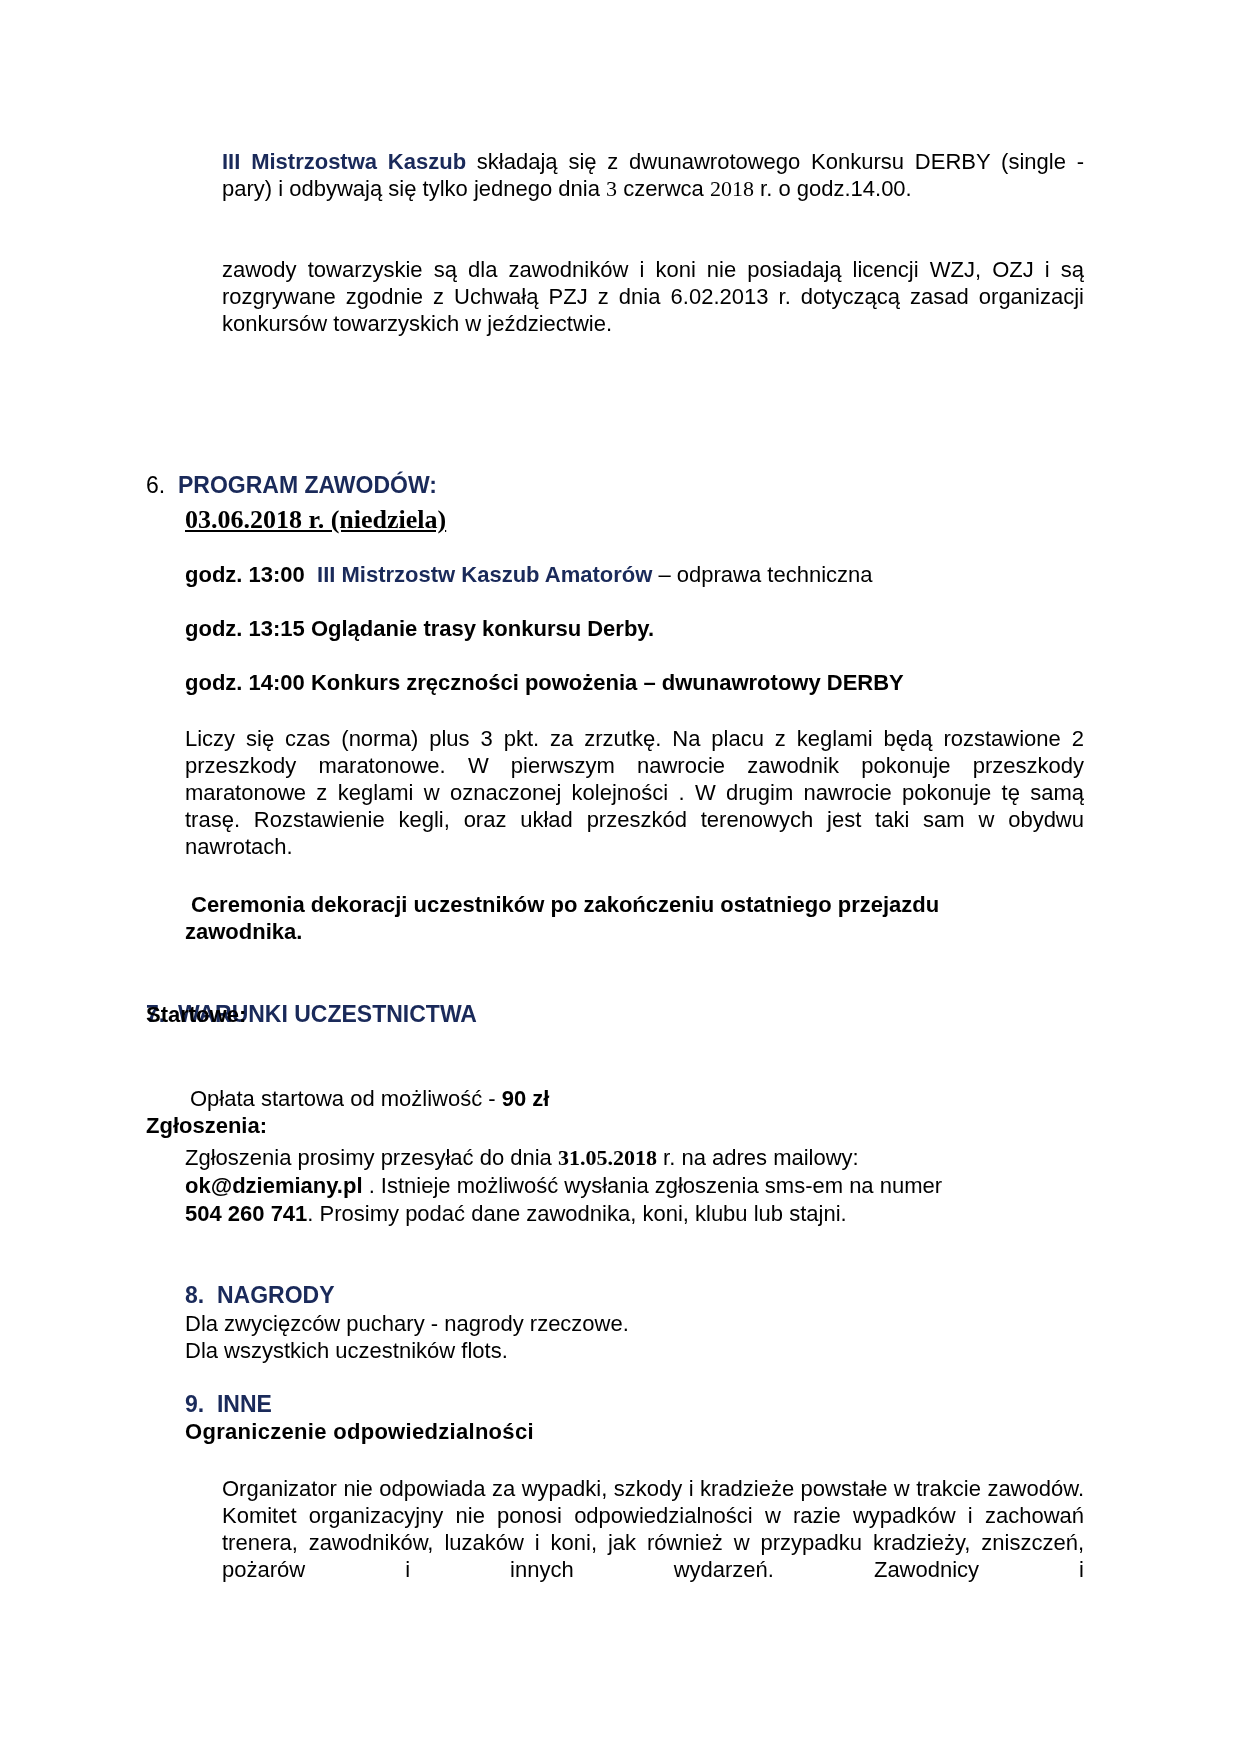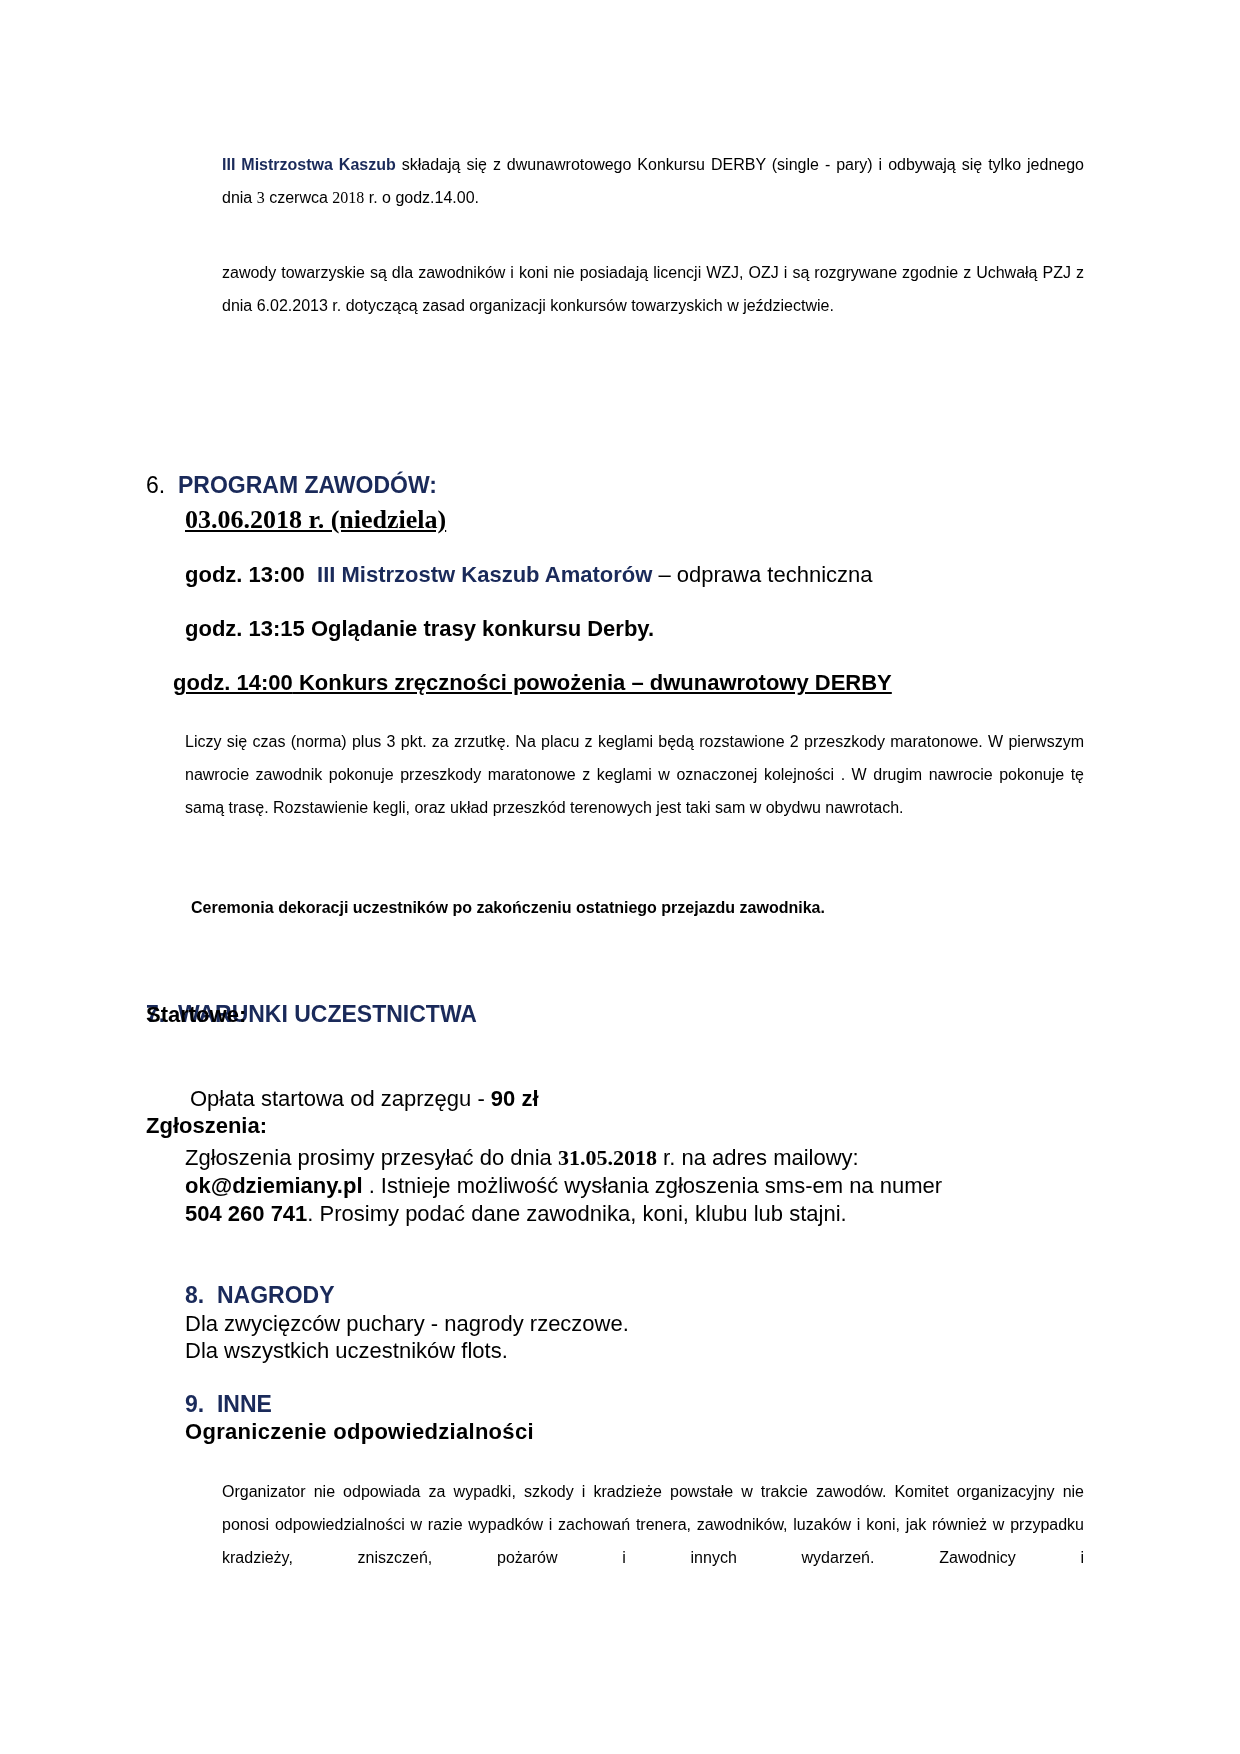--- a/index.html
+++ b/index.html
@@ -1,19 +1,19 @@
 <!DOCTYPE html>
 <html><head>
   <meta charset="utf-8">
   <style>
     html, body { margin: 0; padding: 0; background: #ffffff; }
     body { width: 1240px; height: 1754px; position: relative; overflow: hidden;
            font-family: "Liberation Sans", sans-serif; color: #000; }
     .abs { position: absolute; }
-    .p { font-size: 16px; line-height: 33px; text-align: justify; text-align-last: left; }
+    .p { font-size: 22px; line-height: 27px; text-align: justify; text-align-last: left; }
     .heading { color: #1a2a5a; font-weight: bold; font-size: 23px; }
     .num { color: #000; font-weight: normal; }
     .serif { font-family: "Liberation Serif", serif; }
     .bold { font-weight: bold; }
     .navy { color: #1a2a5a; }
     .under { text-decoration: underline; }
     .line { font-size: 22px; line-height: 27px; white-space: nowrap; }
   </style>
 </head>
 <body>
@@ -28,34 +28,34 @@
   <span class="num">6.</span>&nbsp; <span>PROGRAM ZAWODÓW:</span>
 </div>
 <div class="abs serif bold under" style="left:185px; top:505px; font-size:26px;">03.06.2018 r. (niedziela)</div>
 
 <div class="abs line bold" style="left:185px; top:561px;">
   <span>godz. 13:00</span>&nbsp; <span class="navy">III Mistrzostw Kaszub Amatorów</span><span style="font-weight:normal"> – odprawa techniczna</span>
 </div>
 <div class="abs line bold" style="left:185px; top:615px;">
   <span>godz. 13:15</span><span> Oglądanie trasy konkursu Derby.</span>
 </div>
-<div class="abs line bold" style="left:173px; top:669px;text-decoration:underline;">
+<div class="abs line bold" style="left:185px; top:669px;">
   <span>godz. 14:00</span><span> Konkurs zręczności powożenia – dwunawrotowy DERBY</span>
 </div>
 
 <div class="abs p" style="left:185px; top:725px; width:899px;">Liczy się czas (norma) plus 3 pkt. za zrzutkę. Na placu z keglami będą rozstawione 2 przeszkody maratonowe. W pierwszym nawrocie zawodnik pokonuje przeszkody maratonowe z keglami w oznaczonej kolejności . W drugim nawrocie pokonuje tę samą trasę. Rozstawienie kegli, oraz układ przeszkód terenowych jest taki sam w obydwu nawrotach.</div>
 
 <div class="abs p bold" style="left:185px; top:891px; width:860px; text-align:left; text-indent:6px;">Ceremonia dekoracji uczestników po zakończeniu ostatniego przejazdu zawodnika.</div>
 
 <div class="abs heading" style="left:146px; top:1001px;">
   <span>7.</span>&nbsp; <span>WARUNKI UCZESTNICTWA</span>
 </div>
 <div class="abs line bold" style="left:146px; top:1001px;">Startowe:</div>
 <div class="abs line" style="left:190px; top:1085px;">
-  <span>Opłata startowa od zaprzęgu - </span><span class="bold">90 zł</span>
+  <span>Opłata startowa od możliwość - </span><span class="bold">90 zł</span>
 </div>
 <div class="abs line bold" style="left:146px; top:1112px;">Zgłoszenia:</div>
 
 <div class="abs" style="left:185px; top:1144px; width:900px; font-size:22px; line-height:28px;">
   <span>Zgłoszenia prosimy przesyłać do dnia </span><span class="serif bold">31.05.2018</span><span> r. na adres mailowy:</span><br>
   <span class="bold">ok@dziemiany.pl</span><span> . Istnieje możliwość wysłania zgłoszenia sms-em na numer</span><br>
   <span class="bold">504 260 741</span><span>. Prosimy podać dane zawodnika, koni, klubu lub stajni.</span>
 </div>
 
 <div class="abs heading" style="left:185px; top:1282px;">

